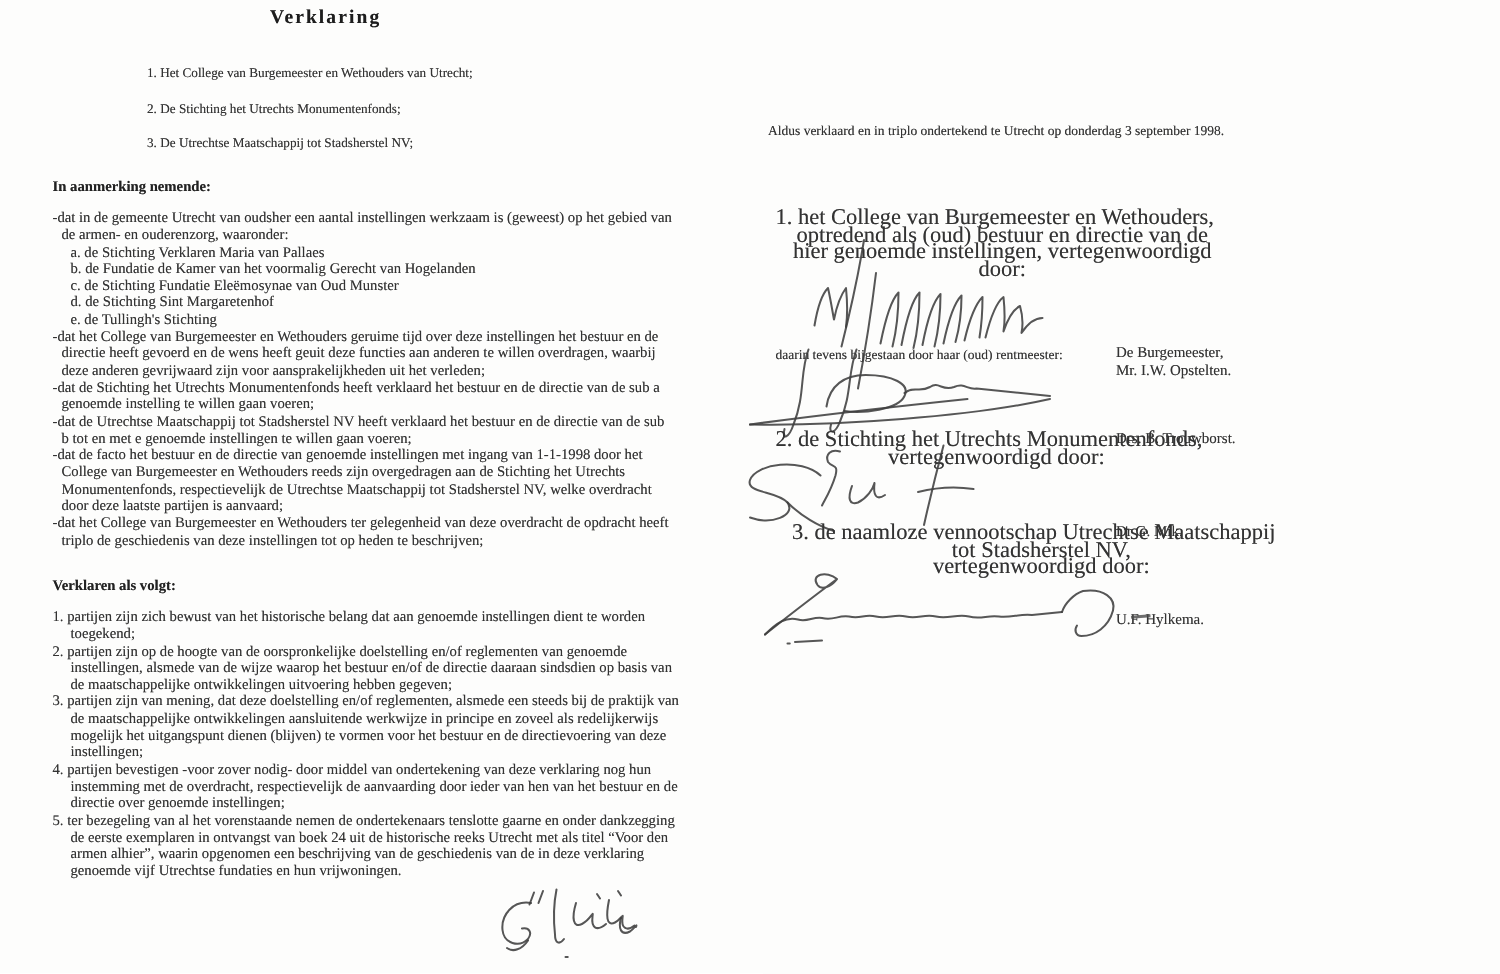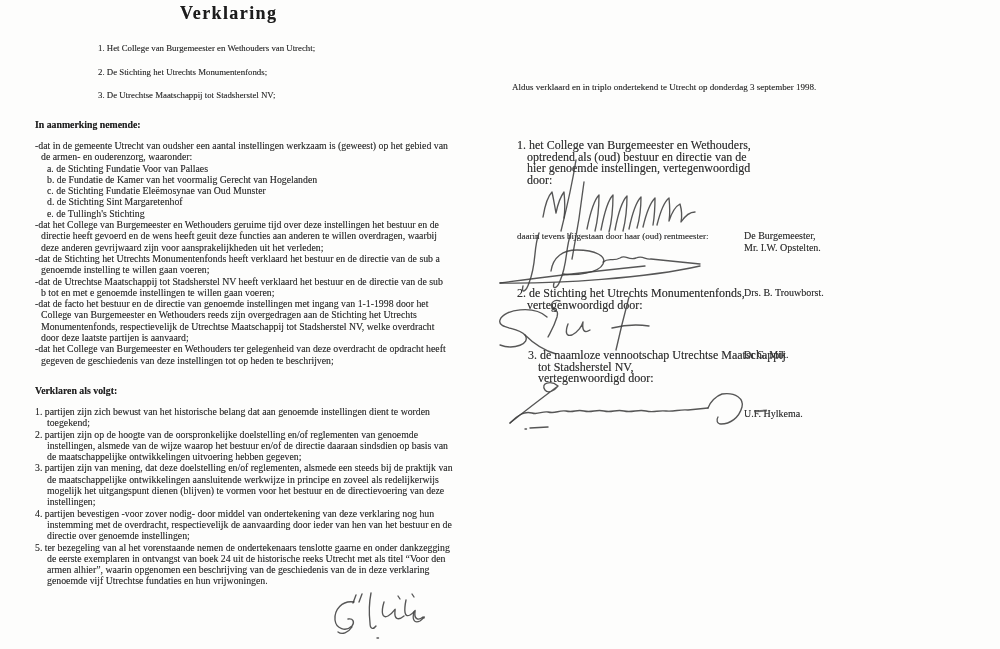--- a/index.html
+++ b/index.html
@@ -5,21 +5,21 @@
   html,body{margin:0;padding:0;background:#ffffff;}
   .canvas{
     position:relative;width:1000px;height:649px;overflow:hidden;
     background:#fdfdfc;color:#2e2e2e;
     font-family:"Liberation Serif", serif;
     text-shadow:0 0 .3px rgba(50,50,50,.55);
   }
   .abs{position:absolute;}
 
   
-  .doc-title{left:180px;top:3px;font-size:18px;font-weight:bold;letter-spacing:1.4px;color:#1d1d1d;}
+  .doc-title{left:180px;top:3px;font-size:13px;font-weight:bold;letter-spacing:1.4px;color:#1d1d1d;}
   .parties{left:98px;top:43px;font-size:8.8px;line-height:11px;color:#333;}
   .party{margin:0 0 12.5px 0;}
   .heading{left:35px;font-size:9.8px;font-weight:bold;color:#222;}
   #h-consider{top:119px;}
   #h-declare{top:385px;}
   .bodyblock{left:35px;font-size:9.8px;line-height:11.3px;color:#333;}
   #considerations{top:140px;width:414px;}
   #declarations{top:406px;width:418px;}
   .bodyblock p{margin:0;}
   p.hang{padding-left:6px;text-indent:-6px;}
@@ -34,21 +34,21 @@
   .stamp .hline{position:absolute;left:0;top:13.5px;width:232px;height:1.5px;background:#2b2b2b;}
   .stamp-h{position:absolute;top:1px;font-size:12px;color:#3a3a3a;text-align:center;}
   .stamp-h.bron{left:0;width:160px;}
   .stamp-h.verwerkt{left:160px;width:72px;}
   .stamp-v{position:absolute;font-family:"Liberation Mono", monospace;font-size:12.3px;color:#1f1f1f;white-space:pre;}
   .stamp-v.bronv{left:5px;top:16px;line-height:14.5px;}
   .stamp-v.verwv{left:175px;top:29px;}
 
   
   .dateline{left:512px;top:82px;font-size:9px;color:#333;}
-  .sigblock{font-size:12px;line-height:11.5px;color:#333;white-space:pre-line;padding-left:10px;text-indent:-10px;}
+  .sigblock{font-size:15px;line-height:11.5px;color:#333;white-space:pre-line;padding-left:10px;text-indent:-10px;text-align:center;}
   #b1{left:517px;top:140px;}
   #rentline{left:517px;top:231px;font-size:9px;color:#333;}
   #b2{left:517px;top:288px;}
   #b3{left:528px;top:350px;}
   .namecol{left:744px;font-size:10px;line-height:11.8px;color:#333;white-space:pre-line;margin-top:32px;}
   #n1{top:198px;}
   #n2{top:255px;}
   #n3{top:317px;}
   #n4{top:376px;}
 
@@ -67,30 +67,30 @@
   <div class="abs parties">
     <div class="party">1. Het College van Burgemeester en Wethouders van Utrecht;</div>
     <div class="party">2. De Stichting het Utrechts Monumentenfonds;</div>
     <div class="party">3. De Utrechtse Maatschappij tot Stadsherstel NV;</div>
   </div>
 
   <div class="abs heading" id="h-consider">In aanmerking nemende:</div>
 
   <div class="abs bodyblock" id="considerations">
     <p class="hang">-dat in de gemeente Utrecht van oudsher een aantal instellingen werkzaam is (geweest) op het gebied van de armen- en ouderenzorg, waaronder:</p>
-    <p class="subitem">a. de Stichting Fundatie Voor van Pallaes</p>
+    <p class="subitem">a. de Stichting Verklaren Maria van Pallaes</p>
     <p class="subitem">b. de Fundatie de Kamer van het voormalig Gerecht van Hogelanden</p>
     <p class="subitem">c. de Stichting Fundatie Eleëmosynae van Oud Munster</p>
     <p class="subitem">d. de Stichting Sint Margaretenhof</p>
     <p class="subitem">e. de Tullingh's Stichting</p>
     <p class="hang">-dat het College van Burgemeester en Wethouders geruime tijd over deze instellingen het bestuur en de directie heeft gevoerd en de wens heeft geuit deze functies aan anderen te willen overdragen, waarbij deze anderen gevrijwaard zijn voor aansprakelijkheden uit het verleden;</p>
     <p class="hang">-dat de Stichting het Utrechts Monumentenfonds heeft verklaard het bestuur en de directie van de sub a genoemde instelling te willen gaan voeren;</p>
     <p class="hang">-dat de Utrechtse Maatschappij tot Stadsherstel NV heeft verklaard het bestuur en de directie van de sub b tot en met e genoemde instellingen te willen gaan voeren;</p>
     <p class="hang">-dat de facto het bestuur en de directie van genoemde instellingen met ingang van 1-1-1998 door het College van Burgemeester en Wethouders reeds zijn overgedragen aan de Stichting het Utrechts Monumentenfonds, respectievelijk de Utrechtse Maatschappij tot Stadsherstel NV, welke overdracht door deze laatste partijen is aanvaard;</p>
-    <p class="hang">-dat het College van Burgemeester en Wethouders ter gelegenheid van deze overdracht de opdracht heeft gegeven de geschiedenis van deze instellingen tot op heden te beschrijven;</p>
+    <p class="hang">-dat het College van Burgemeester en Wethouders ter gelegenheid van deze overdracht de opdracht heeft triplo de geschiedenis van deze instellingen tot op heden te beschrijven;</p>
   </div>
 
   <div class="abs heading" id="h-declare">Verklaren als volgt:</div>
 
   <div class="abs bodyblock" id="declarations">
     <p class="hang12">1. partijen zijn zich bewust van het historische belang dat aan genoemde instellingen dient te worden toegekend;</p>
     <p class="hang12">2. partijen zijn op de hoogte van de oorspronkelijke doelstelling en/of reglementen van genoemde instellingen, alsmede van de wijze waarop het bestuur en/of de directie daaraan sindsdien op basis van de maatschappelijke ontwikkelingen uitvoering hebben gegeven;</p>
     <p class="hang12">3. partijen zijn van mening, dat deze doelstelling en/of reglementen, alsmede een steeds bij de praktijk van de maatschappelijke ontwikkelingen aansluitende werkwijze in principe en zoveel als redelijkerwijs mogelijk het uitgangspunt dienen (blijven) te vormen voor het bestuur en de directievoering van deze instellingen;</p>
     <p class="hang12">4. partijen bevestigen -voor zover nodig- door middel van ondertekening van deze verklaring nog hun instemming met de overdracht, respectievelijk de aanvaarding door ieder van hen van het bestuur en de directie over genoemde instellingen;</p>
     <p class="hang12">5. ter bezegeling van al het vorenstaande nemen de ondertekenaars tenslotte gaarne en onder dankzegging de eerste exemplaren in ontvangst van boek 24 uit de historische reeks Utrecht met als titel “Voor den armen alhier”, waarin opgenomen een beschrijving van de geschiedenis van de in deze verklaring genoemde vijf Utrechtse fundaties en hun vrijwoningen.</p>

